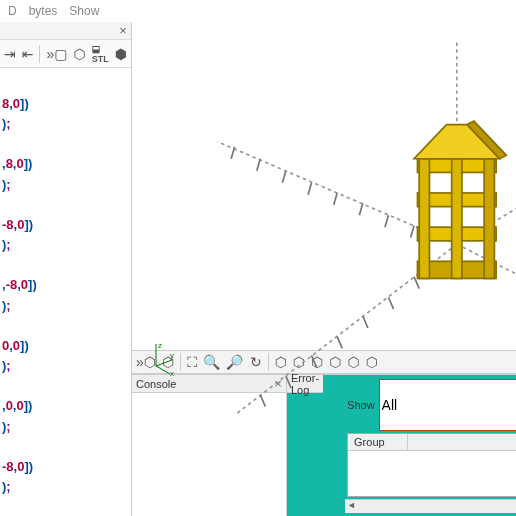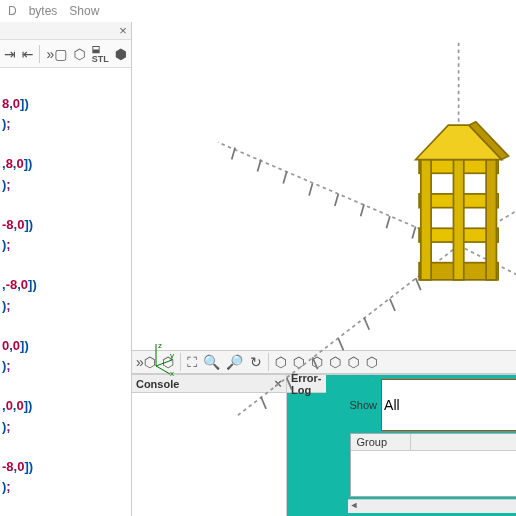--- a/index.html
+++ b/index.html
@@ -17,21 +17,21 @@
 .code .br { color:#0050a0; }
 .code .semi { color:#800080; }
 .right-pane { flex:1; display:flex; flex-direction:column; background:#fff; }
 .viewport { flex:1; position:relative; background:#fff; }
 .viewport svg { position:absolute; inset:0; }
 .axes-gizmo { position:absolute; left:10px; bottom:10px; font-size:9px; color:#060; }
 .vp-toolbar { height:24px; background:#f4f4f4; border-top:1px solid #ccc; border-bottom:1px solid #ccc; display:flex; align-items:center; gap:6px; padding:0 4px; font-size:14px; color:#555; }
 .vp-toolbar span { cursor:pointer; }
 .bottom-panels { height:142px; display:flex; border-top:1px solid #ccc; }
 .console-panel { width:155px; border-right:1px solid #ccc; display:flex; flex-direction:column; background:#fff; }
-.panel-head { height:18px; background:#eee; border-bottom:1px solid #ccc; display:flex; justify-content:space-between; align-items:center; padding:0 4px; font-size:11px;font-weight:bold; }
+.panel-head { height:18px; background:#eee; border-bottom:1px solid #ccc; display:flex; justify-content:space-between; align-items:center; padding:0 4px; font-size:11px; }
 .console-body { flex:1; padding:2px 3px; font-size:10px; line-height:1.25; overflow:hidden; white-space:pre-wrap; }
 .error-panel { flex:1; display:flex; flex-direction:row; background:#14b8a6; }
 .error-body { flex:1; padding:2px; font-size:11px;margin-left:20px; }
 .show-row { display:flex; align-items:center; gap:4px; margin:2px; }
 .show-row input { flex:1; border:1px solid #c2410c; font-size:14px; padding:17px 2px; }
 .err-table { border:1px solid #aaa; margin:2px; height:64px; background:#fff; }
 .err-table-head { display:flex; background:#f0f0f0; border-bottom:1px solid #ccc; font-size:11px; }
 .err-table-head div { padding:2px 6px; border-right:1px solid #ccc; }
 .scroll-h { height:14px; background:#eee; border-top:1px solid #ccc; position:relative; }
 .scroll-h::before { content:"◄"; position:absolute; left:2px; font-size:9px; color:#666; }

